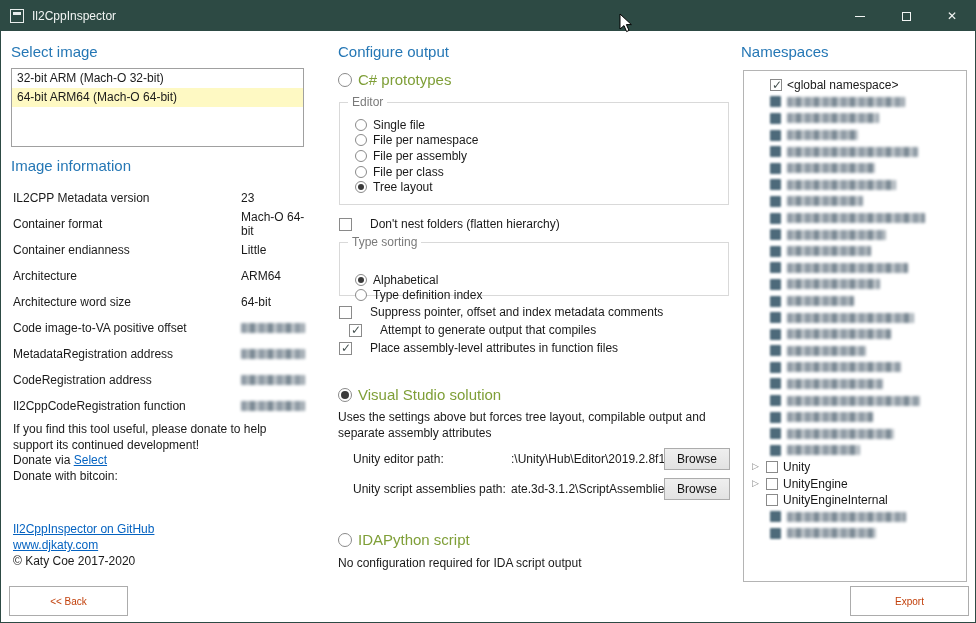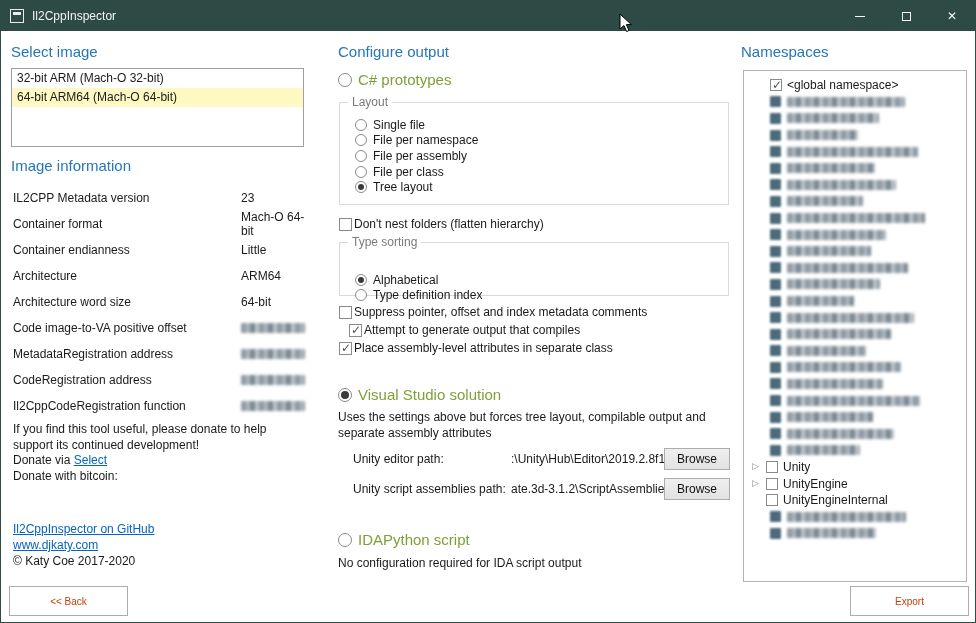--- a/index.html
+++ b/index.html
@@ -44,21 +44,21 @@
   .info-label { width:228px; flex:none; }
   .donate-block { position:absolute; left:12px; top:421px; width:292px; line-height:15.5px; }
   .btc-input { width:237px; height:18px; border:1px solid #7A7A7A; font-family:"Liberation Sans","DejaVu Sans",sans-serif;
                font-size:11.5px; padding:0 3px; margin-top:3px; color:#000; }
   .links-block { position:absolute; left:12px; top:520px; line-height:16px; }
 
   
   .groupbox { position:absolute; border:1px solid #D9D9D9; background:#fff; }
   .groupbox-title { position:absolute; top:-8px; left:8px; background:#fff; padding:0 4px; color:#7A7A7A; font-size:12px; }
   .opt-row { display:flex; align-items:center; gap:6px; height:15.6px; padding-left:15px; }
-  .check-row { position:absolute; display:flex; align-items:center; gap:2px; }
+  .check-row { position:absolute; display:flex; align-items:center; gap:18px; }
   .desc-text { position:absolute; line-height:15.5px; color:#1a1a1a; }
   .field-row { position:absolute; left:352px; width:377px; height:24px; display:flex; align-items:center; }
   .field-label { flex:none; width:158px; }
   .field-value { flex:1; text-align:right; padding-right:8px; white-space:nowrap; overflow:hidden; }
   .browse-btn { flex:none; width:66px; height:22px; background:linear-gradient(#EFEFEF,#E2E2E2); border:1px solid #ACACAC;
                 font-family:"Liberation Sans","DejaVu Sans",sans-serif; font-size:12px; color:#111; cursor:pointer; }
 
   
   .ns-panel { position:absolute; left:742px; top:69px; width:224px; height:512px; border:1px solid #B4B4B4;
               background:#fff; padding:6px 4px 0 8px; overflow:hidden; }
@@ -160,21 +160,21 @@
   <div class="big-btn" style="left:8px; top:585px;">&lt;&lt; Back</div>
 
   <div class="h-blue" style="left:337px; top:42px;">Configure output</div>
 
   <div class="flexrow" style="left:337px; top:70px;">
     <span class="radio lg"></span>
     <span class="green-label">C# prototypes</span>
   </div>
 
   <div class="groupbox" style="left:338px; top:101px; width:390px; height:103px; padding-top:14px;">
-    <span class="groupbox-title">Layout</span>
+    <span class="groupbox-title">Editor</span>
     <div class="opt-row">
       <span class="radio"></span>
       <span>Single file</span>
     </div>
     <div class="opt-row">
       <span class="radio"></span>
       <span>File per namespace</span>
     </div>
     <div class="opt-row">
       <span class="radio"></span>
@@ -210,21 +210,21 @@
   <div class="check-row" style="left:338px; top:304px;">
     <span class="checkbox"></span>
     <span>Suppress pointer, offset and index metadata comments</span>
   </div>
   <div class="check-row" style="left:348px; top:322px;">
     <span class="checkbox on"></span>
     <span>Attempt to generate output that compiles</span>
   </div>
   <div class="check-row" style="left:338px; top:340px;">
     <span class="checkbox on"></span>
-    <span>Place assembly-level attributes in separate class</span>
+    <span>Place assembly-level attributes in function files</span>
   </div>
 
   <div class="flexrow" style="left:337px; top:385px;">
     <span class="radio lg on"></span>
     <span class="green-label">Visual Studio solution</span>
   </div>
 
   <div class="desc-text" style="left:337px; top:409px; width:392px;">Uses the settings above but forces tree layout, compilable output and separate assembly attributes</div>
 
   <div class="field-row" style="top:446px;">

